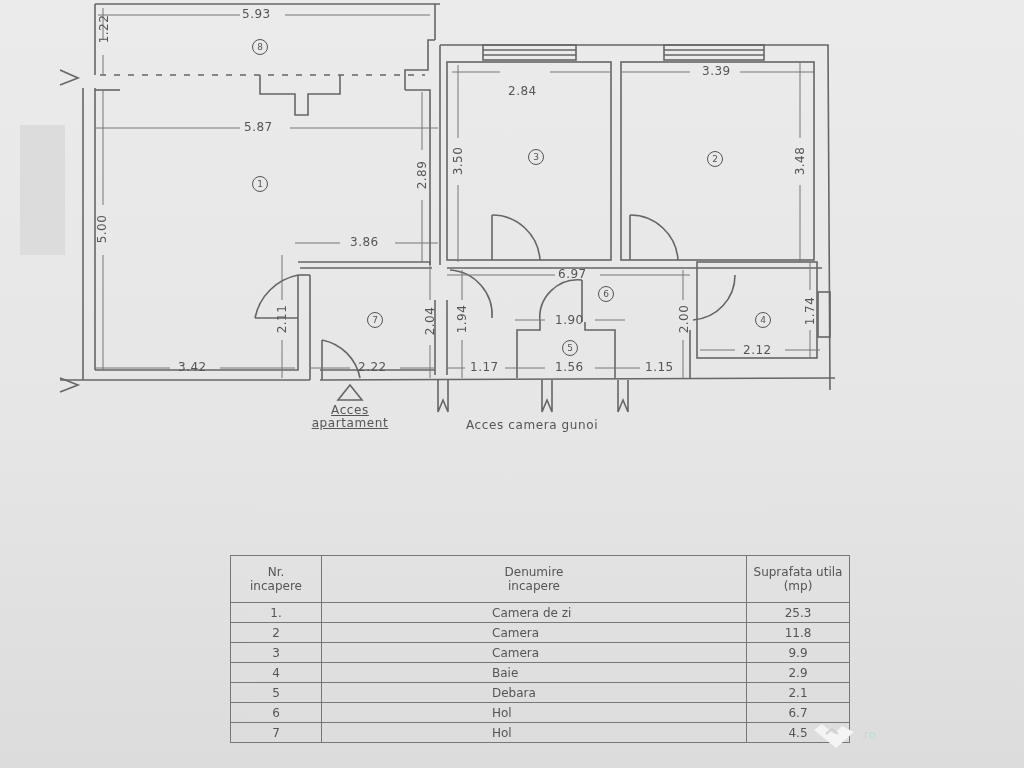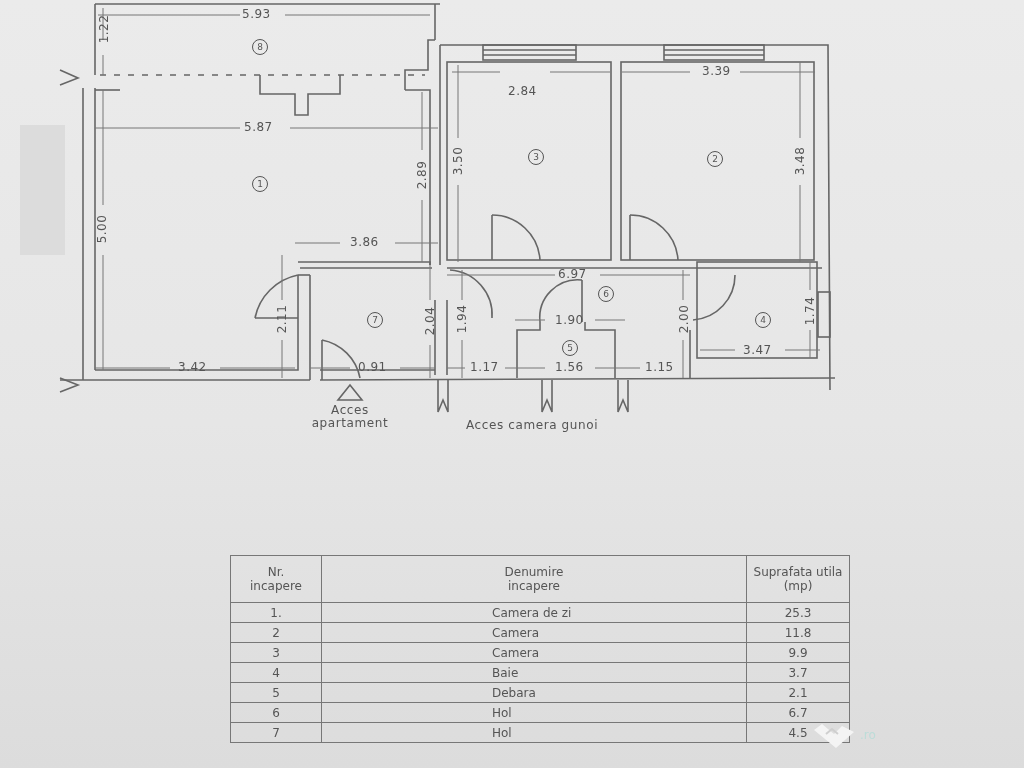--- a/index.html
+++ b/index.html
@@ -159,37 +159,37 @@
     <div class="room-num" style="left:252px;top:39px;">8</div>
 
     <span class="lbl" style="left:242px;top:7px;">5.93</span>
     <span class="lbl vlbl" style="left:90px;top:22px;">1.22</span>
     <span class="lbl" style="left:244px;top:120px;">5.87</span>
     <span class="lbl vlbl" style="left:88px;top:222px;">5.00</span>
     <span class="lbl vlbl" style="left:408px;top:168px;">2.89</span>
     <span class="lbl" style="left:350px;top:235px;">3.86</span>
     <span class="lbl" style="left:178px;top:360px;">3.42</span>
     <span class="lbl vlbl" style="left:268px;top:312px;">2.11</span>
-    <span class="lbl" style="left:358px;top:360px;">0.91</span>
+    <span class="lbl" style="left:358px;top:360px;">2.22</span>
     <span class="lbl vlbl" style="left:416px;top:314px;">2.04</span>
     <span class="lbl" style="left:508px;top:64px;margin-top:20px;">2.84</span>
     <span class="lbl vlbl" style="left:444px;top:154px;">3.50</span>
     <span class="lbl" style="left:702px;top:64px;">3.39</span>
     <span class="lbl vlbl" style="left:786px;top:154px;">3.48</span>
     <span class="lbl" style="left:558px;top:267px;">6.97</span>
     <span class="lbl vlbl" style="left:448px;top:312px;">1.94</span>
     <span class="lbl" style="left:470px;top:360px;">1.17</span>
     <span class="lbl" style="left:555px;top:313px;">1.90</span>
     <span class="lbl" style="left:555px;top:360px;">1.56</span>
     <span class="lbl" style="left:645px;top:360px;">1.15</span>
     <span class="lbl vlbl" style="left:670px;top:312px;">2.00</span>
-    <span class="lbl" style="left:743px;top:343px;">3.47</span>
+    <span class="lbl" style="left:743px;top:343px;">2.12</span>
     <span class="lbl vlbl" style="left:796px;top:304px;">1.74</span>
 
-    <div class="caption" style="left:305px;top:404px;width:90px;">
+    <div class="caption" style="left:305px;top:404px;width:90px;text-decoration:underline;">
       <div>Acces</div>
       <div>apartament</div>
     </div>
     <div class="caption" style="left:466px;top:419px;">Acces camera gunoi</div>
   </div>
 
   <table class="rooms">
     <tbody>
         <tr>
       <th><span>Nr.</span><br><span>incapere</span></th>
@@ -207,21 +207,21 @@
           <td class="area">11.8</td>
         </tr>
     <tr>
           <td class="nr">3</td>
           <td class="name">Camera</td>
           <td class="area">9.9</td>
         </tr>
     <tr>
           <td class="nr">4</td>
           <td class="name">Baie</td>
-          <td class="area">3.7</td>
+          <td class="area">2.9</td>
         </tr>
     <tr>
           <td class="nr">5</td>
           <td class="name">Debara</td>
           <td class="area">2.1</td>
         </tr>
     <tr>
           <td class="nr">6</td>
           <td class="name">Hol</td>
           <td class="area">6.7</td>

